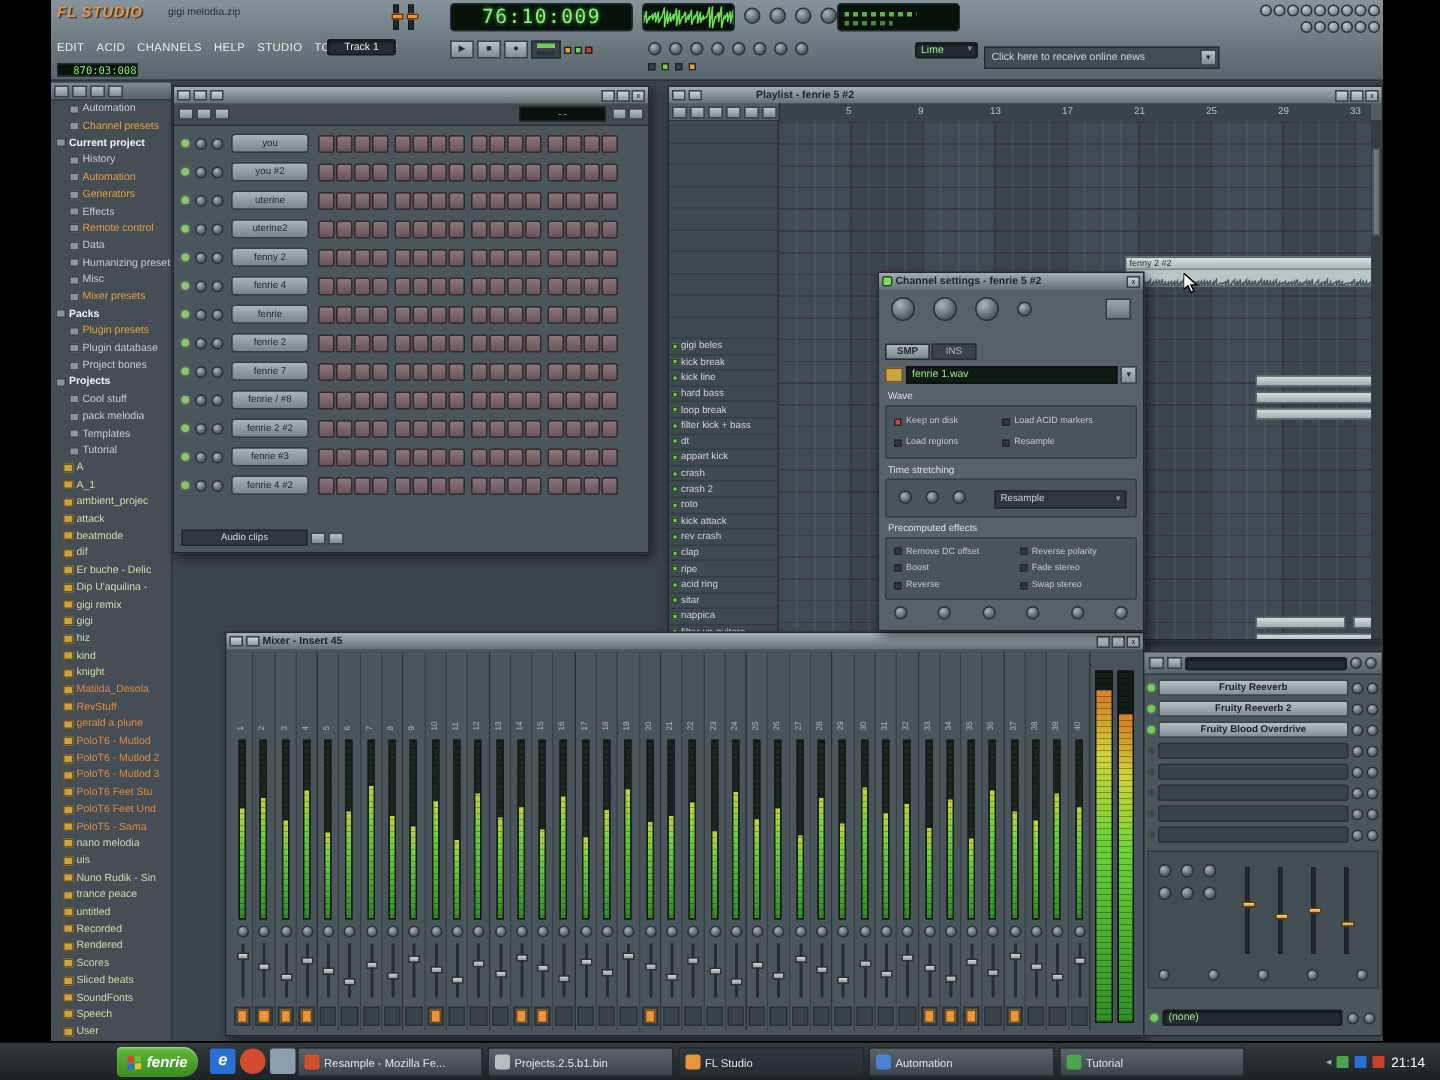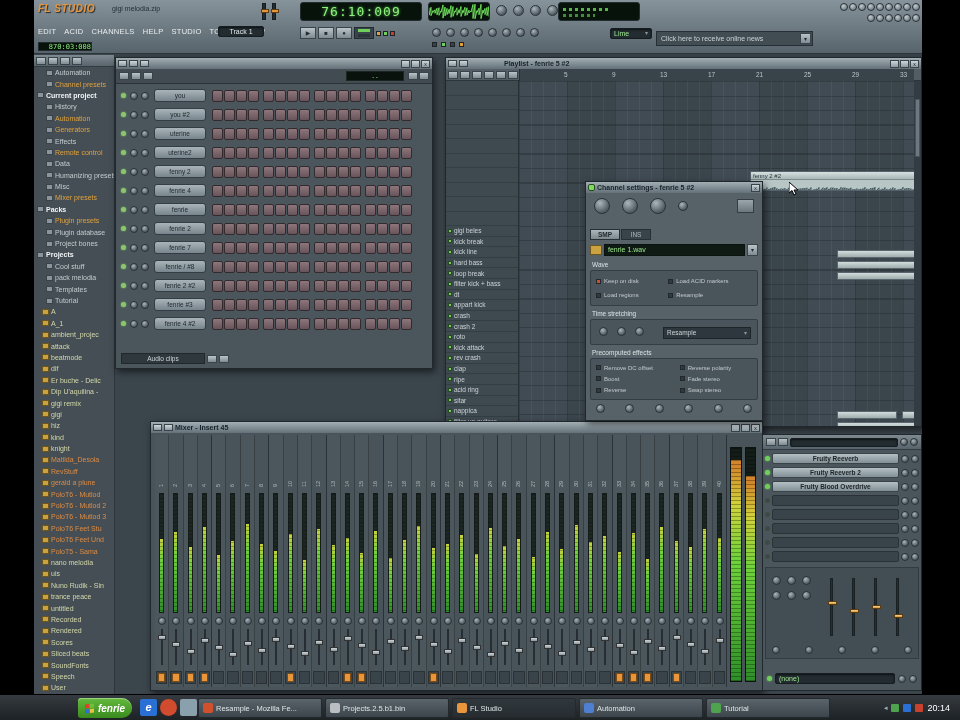--- a/index.html
+++ b/index.html
@@ -1708,16 +1708,16 @@
         <div class="task">
           <span class="task-ico" style="background: rgb(79, 163, 79);"></span>
           <span class="task-txt">Tutorial</span>
         </div>
       </div>
     <div class="tray">
       <span style="color:#9fb0b8;font-size:7px;">◂</span>
       <span class="tray-ico" style="background:#4fa34f;"></span>
       <span class="tray-ico" style="background:#2a6fd4;"></span>
       <span class="tray-ico" style="background:#c8402e;"></span>
-      <span>20:14</span>
+      <span>21:14</span>
     </div>
   </div>
 </div>
 
 </body></html>

